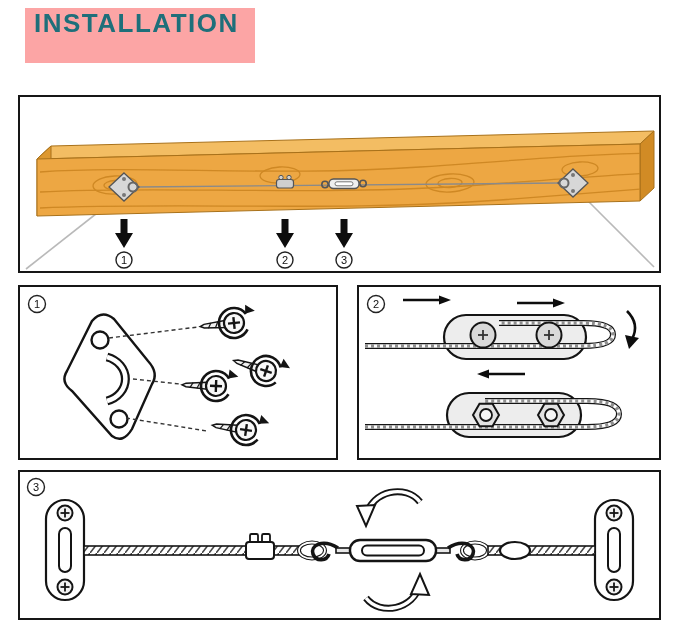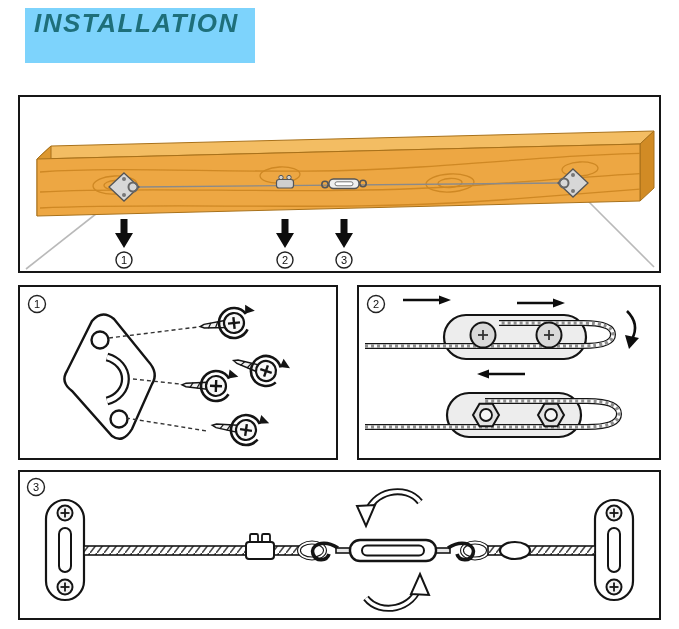--- a/index.html
+++ b/index.html
@@ -1,21 +1,21 @@
 <!DOCTYPE html>
 <html><head>
 <meta charset="utf-8">
 <style>
   html,body{margin:0;padding:0;background:#fff;}
   .canvas{position:relative;width:679px;height:629px;background:#ffffff;overflow:hidden;
           font-family:"Liberation Sans",sans-serif;}
   .title-block{position:absolute;left:25px;top:8px;width:230px;height:55px;
-               background:#7dd3fc;color:#1e6f7a;font-weight:bold;font-size:26px;
+               background:#fca5a5;color:#1e6f7a;font-weight:bold;font-size:26px;
                line-height:27px;letter-spacing:1.5px;padding-left:9px;box-sizing:border-box;
-               padding-top:2px;font-style:italic;}
+               padding-top:2px;}
   .panel{position:absolute;border:2px solid #161616;background:#fff;box-sizing:border-box;}
   .panel-overview{left:18px;top:95px;width:643px;height:178px;}
   .panel-step1{left:18px;top:285px;width:320px;height:175px;}
   .panel-step2{left:357px;top:285px;width:304px;height:175px;}
   .panel-step3{left:18px;top:470px;width:643px;height:150px;}
   svg{display:block;}
   svg text{font-family:"Liberation Sans",sans-serif;fill:#111;}
   .stepnum{font-size:11px;}
 </style>
 </head>

